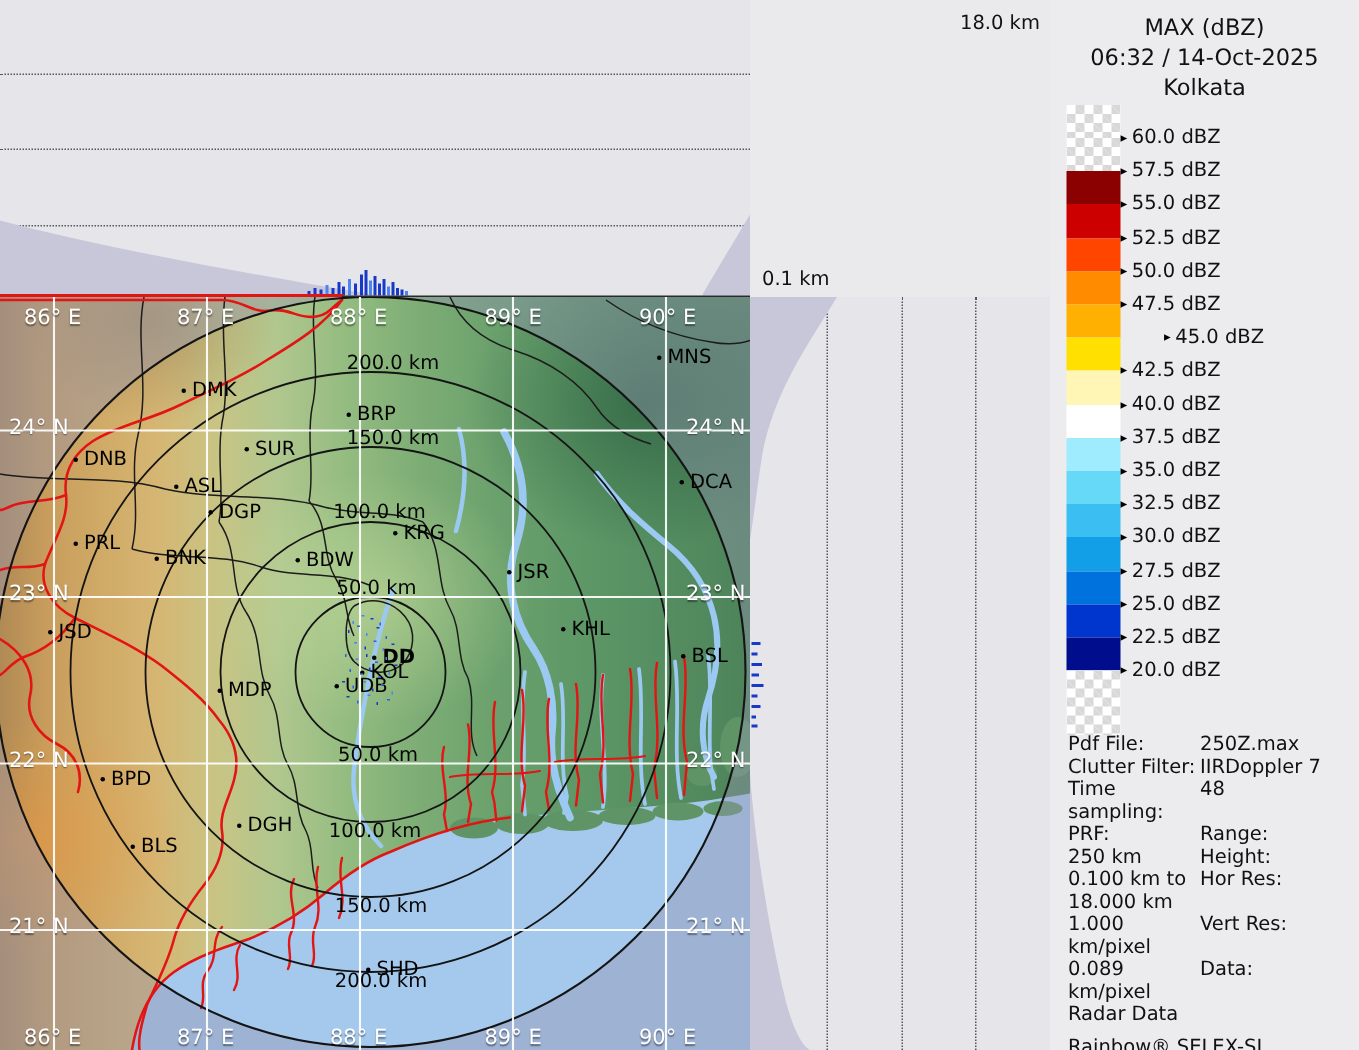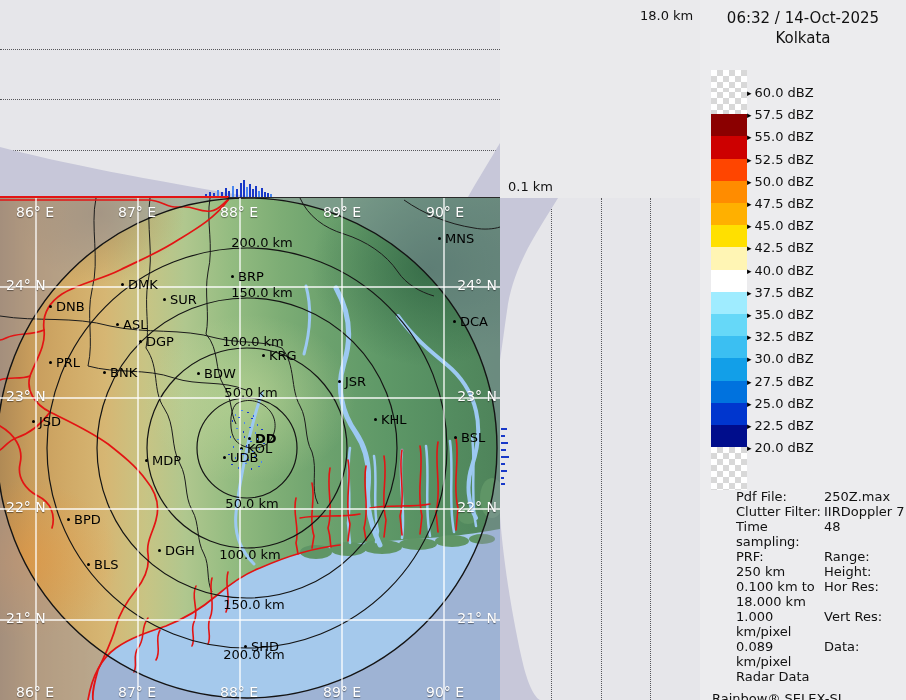--- a/index.html
+++ b/index.html
@@ -44,21 +44,21 @@
   #legend-bar{position:absolute;left:11px;top:70px;width:36px;height:420px;}
   .lcell{position:absolute;left:0;width:36px;}
   .checker{
     background-image:
       linear-gradient(45deg,#d8d8d8 25%,transparent 25%,transparent 75%,#d8d8d8 75%),
       linear-gradient(45deg,#d8d8d8 25%,#ffffff 25%,#ffffff 75%,#d8d8d8 75%);
     background-size:12px 12px;background-position:0 0,6px 6px;background-color:#fff;}
   .ltick{position:absolute;left:47px;transform:translateY(-50%);font-size:13px;color:#111;white-space:nowrap;}
   .ltick .tri{display:inline-block;font-size:9px;vertical-align:1px;margin-right:3px;color:#000;}
   #meta{position:absolute;left:12px;top:489px;width:190px;font-size:13px;color:#111;}
-  #meta .grid{display:grid;grid-template-columns:88px 102px;line-height:15px;margin-left:24px;}
+  #meta .grid{display:grid;grid-template-columns:88px 102px;line-height:15px;}
   #meta .grid div{white-space:normal;}
   #meta .lab{white-space:nowrap;}
   #rainbow{margin-top:7px;line-height:15px;}
 </style>
 </head>
 <body>
 
 <div class="abs" id="top-panel">
   <div class="hgrid" style="top:49px"></div>
   <div class="hgrid" style="top:99px"></div>
@@ -205,21 +205,21 @@
       <line x1="240" y1="0" x2="240" y2="502"></line>
         <line x1="342" y1="0" x2="342" y2="502"></line>
       <line x1="444" y1="0" x2="444" y2="502"></line>
       <line x1="0" y1="89" x2="500" y2="89"></line>
         <line x1="0" y1="200" x2="500" y2="200"></line>
       <line x1="0" y1="311" x2="500" y2="311"></line>
         <line x1="0" y1="422" x2="500" y2="422"></line>
     </g>
   </svg>
   <div id="map-overlays">
-      <div class="station" style="left: 128px; top: 80px;"><div class="dot"></div><span>DMK</span></div>
+      <div class="station" style="left: 128px; top: 56px;"><div class="dot"></div><span>DMK</span></div>
       <div class="station" style="left: 238px; top: 72px;"><div class="dot"></div><span>BRP</span></div>
       <div class="station" style="left: 445px; top: 34px;"><div class="dot"></div><span>MNS</span></div>
       <div class="station" style="left: 170px; top: 95px;"><div class="dot"></div><span>SUR</span></div>
       <div class="station" style="left: 56px; top: 102px;"><div class="dot"></div><span>DNB</span></div>
       <div class="station" style="left: 113px; top: 120px; margin-left: 10px;"><div class="dot"></div><span>ASL</span></div>
       <div class="station" style="left: 146px; top: 137px;"><div class="dot"></div><span>DGP</span></div>
       <div class="station" style="left: 269px; top: 151px; text-align: right;"><div class="dot"></div><span>KRG</span></div>
       <div class="station" style="left: 460px; top: 117px;"><div class="dot"></div><span>DCA</span></div>
       <div class="station" style="left: 56px; top: 158px;"><div class="dot"></div><span>PRL</span></div>
       <div class="station" style="left: 110px; top: 168px;"><div class="dot"></div><span>BNK</span></div>
@@ -297,20 +297,21 @@
       <div class="speck" style="left: 235px; top: 216px; background: rgb(74, 134, 240); width: 1px; height: 2px;"></div>
       <div class="speck" style="left: 247px; top: 214px; background: rgb(24, 56, 200); width: 2px; height: 1px;"></div>
       <div class="speck" style="left: 253px; top: 217px; background: rgb(47, 95, 232); width: 1px; height: 2px;"></div>
       <div class="speck" style="left: 241px; top: 212px; background: rgb(74, 134, 240); width: 2px; height: 1px;"></div>
     </div>
 </div>
 <div class="abs" id="map-top-edge"></div>
 
 <div class="abs" id="legend">
   <div id="legend-title">
+    <div>MAX (dBZ)</div>
     <div>06:32 / 14-Oct-2025</div>
     <div>Kolkata</div>
   </div>
   <div id="legend-bar">
       <div class="lcell checker" style="top: 0px; height: 22px;"></div>
       <div class="lcell checker" style="top: 22px; height: 22.2px;"></div>
       <div class="lcell" style="top: 44.2px; height: 22.2px; background: rgb(139, 0, 0);"></div>
       <div class="lcell" style="top: 66.4px; height: 22.2px; background: rgb(205, 0, 0);"></div>
       <div class="lcell" style="top: 88.6px; height: 22.2px; background: rgb(255, 69, 0);"></div>
       <div class="lcell" style="top: 110.8px; height: 22.2px; background: rgb(255, 140, 0);"></div>
@@ -327,21 +328,21 @@
       <div class="lcell" style="top: 355px; height: 22.2px; background: rgb(0, 13, 140);"></div>
       <div class="lcell checker" style="top: 377.2px; height: 42.8px;"></div>
     </div>
   <div id="legend-ticks">
       <div class="ltick" style="top: 92px;"><span class="tri">▸</span><span>60.0 dBZ</span></div>
       <div class="ltick" style="top: 114.2px;"><span class="tri">▸</span><span>57.5 dBZ</span></div>
       <div class="ltick" style="top: 136.4px;"><span class="tri">▸</span><span>55.0 dBZ</span></div>
       <div class="ltick" style="top: 158.6px;"><span class="tri">▸</span><span>52.5 dBZ</span></div>
       <div class="ltick" style="top: 180.8px;"><span class="tri">▸</span><span>50.0 dBZ</span></div>
       <div class="ltick" style="top: 203px;"><span class="tri">▸</span><span>47.5 dBZ</span></div>
-      <div class="ltick" style="top: 225.2px;"><span class="tri">▸</span><span>45.0 dBZ</span></div>
+      <div class="ltick" style="top: 225.2px; padding-left: 29px;"><span class="tri">▸</span><span>45.0 dBZ</span></div>
       <div class="ltick" style="top: 247.4px;"><span class="tri">▸</span><span>42.5 dBZ</span></div>
       <div class="ltick" style="top: 269.6px;"><span class="tri">▸</span><span>40.0 dBZ</span></div>
       <div class="ltick" style="top: 291.8px;"><span class="tri">▸</span><span>37.5 dBZ</span></div>
       <div class="ltick" style="top: 314px;"><span class="tri">▸</span><span>35.0 dBZ</span></div>
       <div class="ltick" style="top: 336.2px;"><span class="tri">▸</span><span>32.5 dBZ</span></div>
       <div class="ltick" style="top: 358.4px;"><span class="tri">▸</span><span>30.0 dBZ</span></div>
       <div class="ltick" style="top: 380.6px;"><span class="tri">▸</span><span>27.5 dBZ</span></div>
       <div class="ltick" style="top: 402.8px;"><span class="tri">▸</span><span>25.0 dBZ</span></div>
       <div class="ltick" style="top: 425px;"><span class="tri">▸</span><span>22.5 dBZ</span></div>
       <div class="ltick" style="top: 447.2px;"><span class="tri">▸</span><span>20.0 dBZ</span></div>

